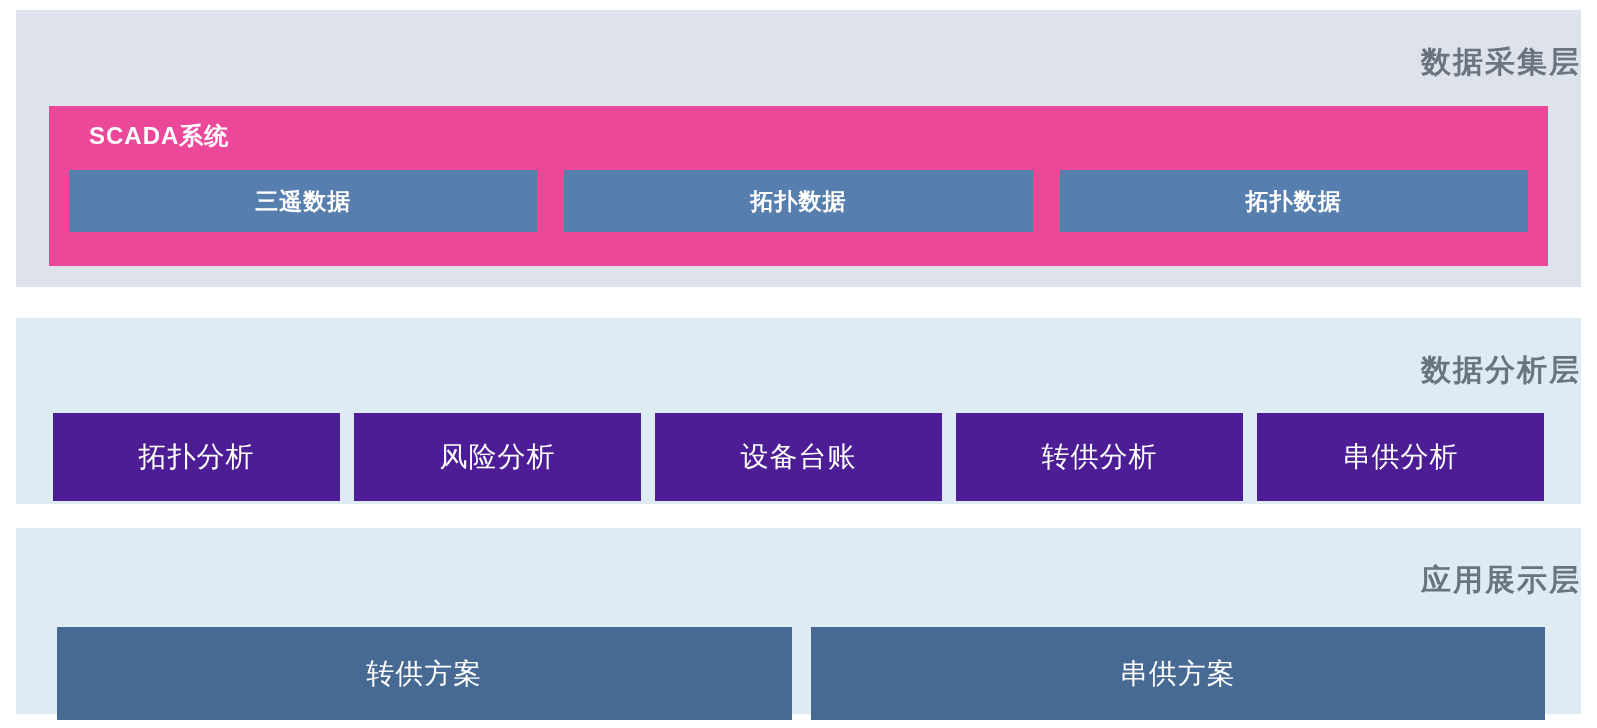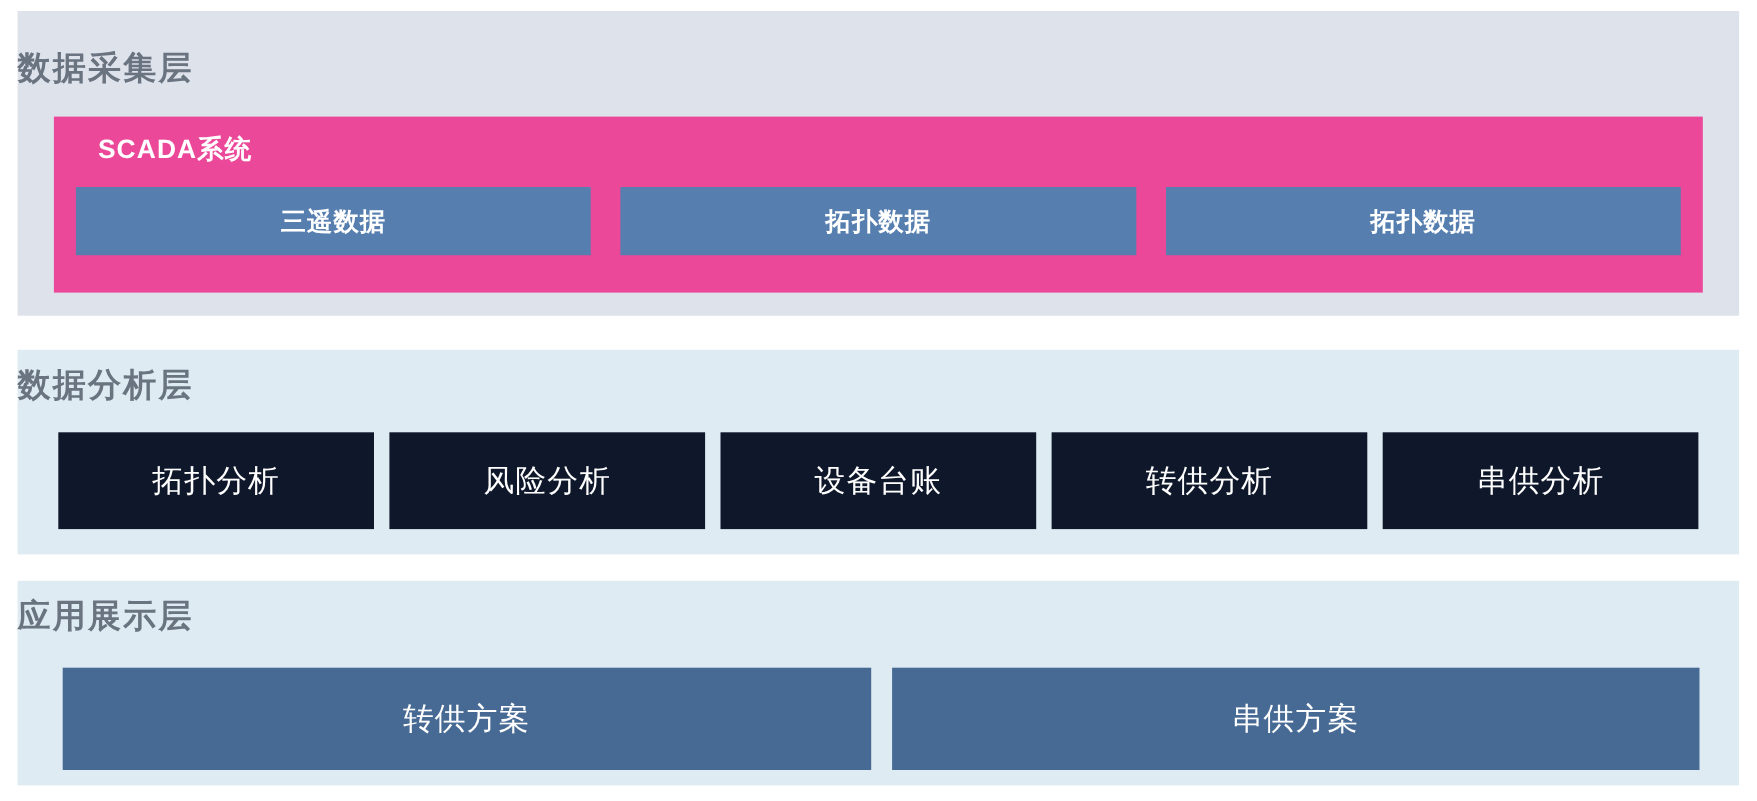--- a/index.html
+++ b/index.html
@@ -19,28 +19,28 @@
     height: 277px;
     background: #dee2eb;
   }
   .layer-light {
     background: #dfebf2;
     height: 186px;
   }
   .layer-analysis { margin-top: 31px; }
   .layer-display  { margin-top: 24px; }
   .layer-title {
-    text-align: left;
+    text-align: right;
     font-size: 30px;
     font-weight: bold;
     color: #6a7380;
     letter-spacing: 2px;
   }
   .layer-collect .layer-title { padding-top: 32px; }
-  .layer-light   .layer-title { padding-top: 12px; }
+  .layer-light   .layer-title { padding-top: 32px; }
 
   .scada-group {
     margin: 23px 33px 0 33px;
     height: 160px;
     background: #ec4899;
     padding: 14px 20px 0 20px;
   }
   .scada-label {
     color: #ffffff;
     font-size: 24px;
@@ -67,21 +67,21 @@
   }
 
   .analysis-row {
     display: flex;
     gap: 14px;
     margin: 22px 37px 0 37px;
   }
   .analysis-box {
     flex: 1;
     height: 88px;
-    background: #0f172a;
+    background: #4c1d95;
     color: #ffffff;
     font-size: 28px;
     display: flex;
     align-items: center;
     justify-content: center;
     letter-spacing: 1px;
   }
 
   .display-row {
     display: flex;

